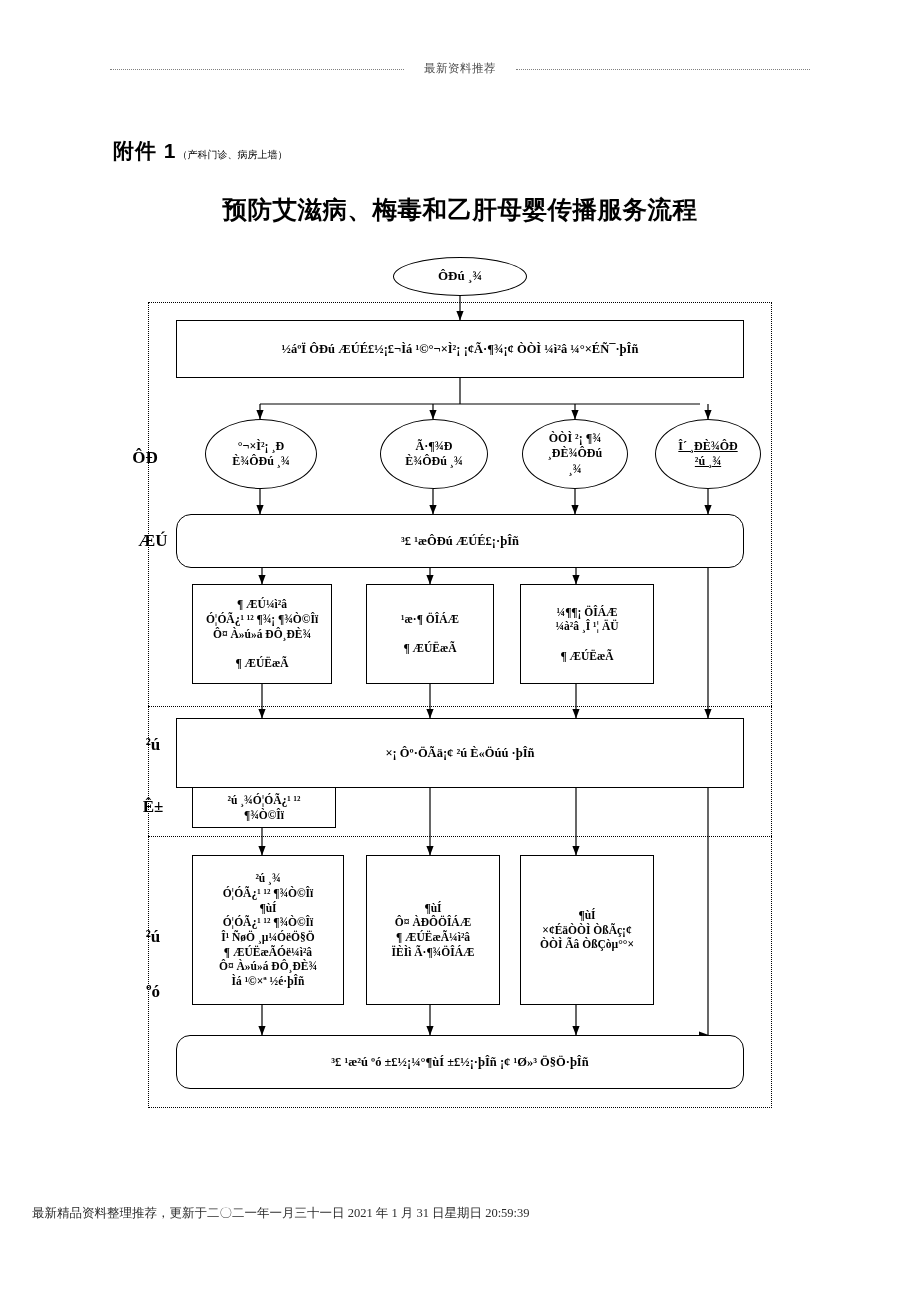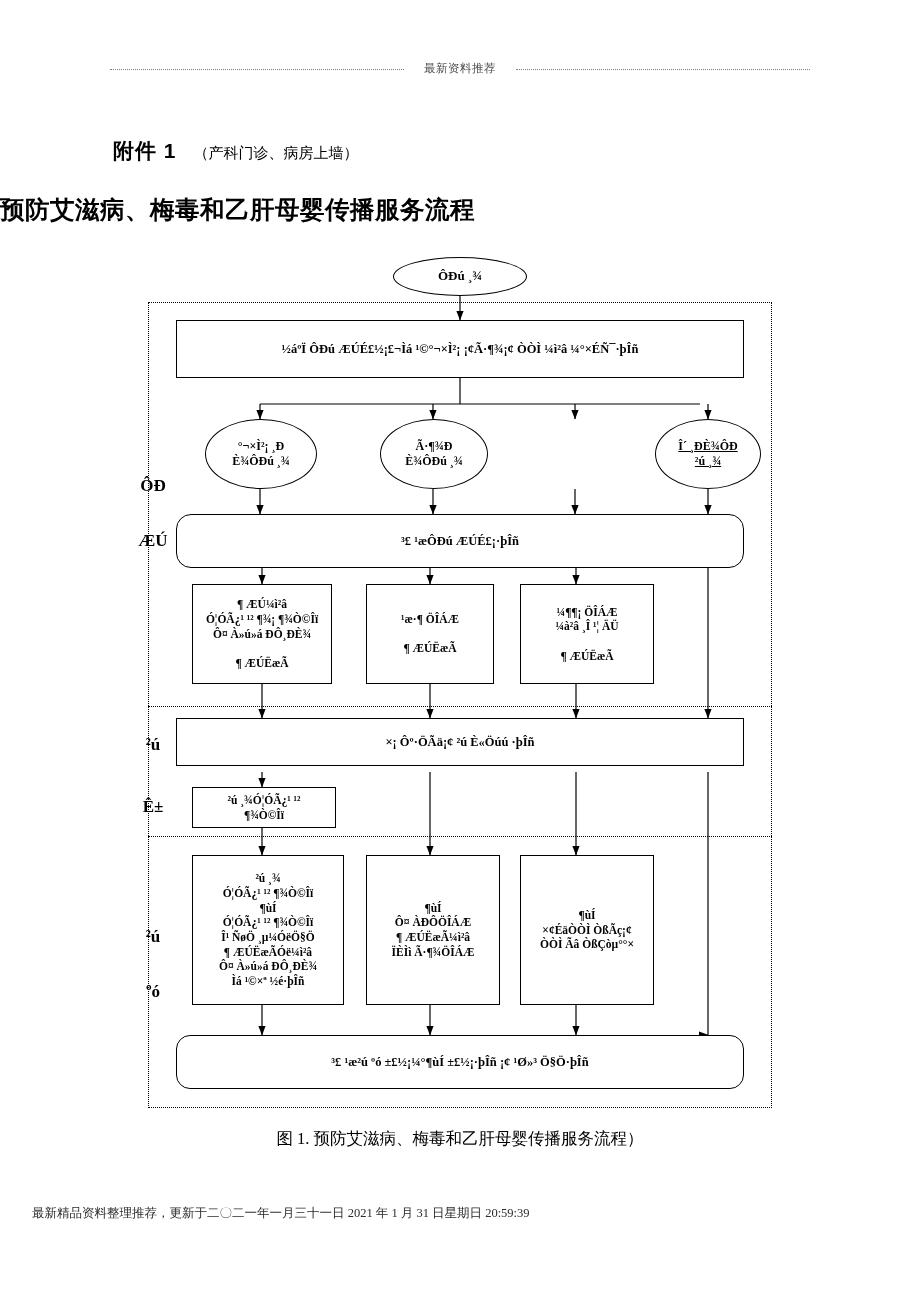--- a/index.html
+++ b/index.html
@@ -54,32 +54,32 @@
     display: flex;
     align-items: baseline;
   }
   .attach .a-main {
     font-family: "Liberation Sans", "DejaVu Sans", sans-serif;
     font-weight: bold;
     font-size: 21px;
     letter-spacing: 1px;
   }
   .attach .a-sub {
-    font-size: 15px;
-    font-family: "Liberation Serif", "DejaVu Serif", serif;
-    margin-left: 17px;
+    font-size: 10px;
+    font-family: "Liberation Serif", "DejaVu Serif", serif;
+    margin-left: 1px;
   }
 
   
   .doc-title {
     position: absolute;
     left: 0;
     top: 193px;
     width: 920px;
-    text-align: left;
+    text-align: center;
     font-family: Liberation Sans, sans-serif;
     font-weight: bold;
     font-size: 24.5px;
     letter-spacing: 0.5px;
   }
 
   
   #flow {
     position: absolute;
     left: 0;
@@ -220,54 +220,57 @@
       <line x1="576" y1="836" x2="576" y2="855" marker-end="url(#arr)"></line>
       <line x1="708" y1="836" x2="708" y2="1035"></line>
 
       <line x1="262" y1="1005" x2="262" y2="1035" marker-end="url(#arr)"></line>
       <line x1="430" y1="1005" x2="430" y2="1035" marker-end="url(#arr)"></line>
       <line x1="576" y1="1005" x2="576" y2="1035" marker-end="url(#arr)"></line>
       <line x1="708" y1="1035" x2="708" y2="1035" marker-end="url(#arr)"></line>
     </g>
   </svg>
 
-  <div class="phase-label" style="left:136px; top:448px; width:34px;margin-top:28px;">ÔÐ</div>
+  <div class="phase-label" style="left:128px; top:448px; width:34px;">ÔÐ</div>
   <div class="phase-label" style="left:136px; top:531px; width:34px;">ÆÚ</div>
   <div class="phase-label" style="left:136px; top:735px; width:34px;">²ú</div>
   <div class="phase-label" style="left:136px; top:797px; width:34px;">Ê±</div>
   <div class="phase-label" style="left:136px; top:927px; width:34px;">²ú</div>
   <div class="phase-label" style="left:136px; top:982px; width:34px;">ºó</div>
 
   <div class="node rect" style="left:176px; top:320px; width:568px; height:58px; font-size:12.5px; padding:0 10px;">½áºÏ ÔÐú ÆÚÉ£½¡£¬Ìá ¹©°¬×Ì²¡ ¡¢Ã·¶¾¡¢ ÒÒÌ ¼ì²â ¼°×ÉÑ¯·þÎñ</div>
 
   <div class="node ellipse" style="left:393px; top:257px; width:134px; height:39px; font-size:13px;">ÔÐú ¸¾</div>
 
   <div class="node ellipse" style="left:205px; top:419px; width:112px; height:70px; font-size:12px;">°¬×Ì²¡ ¸Ð
 È¾ÔÐú ¸¾</div>
   <div class="node ellipse" style="left:380px; top:419px; width:108px; height:70px; font-size:12px;">Ã·¶¾Ð
 È¾ÔÐú ¸¾</div>
+  <div class="node ellipse" style="left:522px; top:419px; width:106px; height:70px; font-size:12px;">ÒÒÌ ²¡ ¶¾
+¸ÐÈ¾ÔÐú
+¸¾</div>
   <div class="node ellipse" style="left:655px; top:419px; width:106px; height:70px; font-size:12px;text-decoration:underline;">Î´ ¸ÐÈ¾ÔÐ
 ²ú ¸¾</div>
 
   <div class="node rect" style="left:176px; top:514px; width:568px; height:54px; font-size:12.5px; padding:0 10px;border-radius:15px;">³£ ¹æÔÐú ÆÚÉ£¡·þÎñ</div>
 
   <div class="node rect" style="left:192px; top:584px; width:140px; height:100px; font-size:11.5px; padding:0 5px;">¶ ÆÚ¼ì²â
 Ó¦ÓÃ¿¹ ¹² ¶¾¡ ¶¾Ò©Îï
 Ô¤ À»ú»á ÐÔ¸ÐÈ¾
 
 ¶ ÆÚËæÃ</div>
   <div class="node rect" style="left:366px; top:584px; width:128px; height:100px; font-size:11.5px; padding:0 10px;">¹æ·¶ ÖÎÁÆ
 
 ¶ ÆÚËæÃ</div>
   <div class="node rect" style="left:520px; top:584px; width:134px; height:100px; font-size:11.5px; padding:0 5px;">¼¶¶¡ ÖÎÁÆ
 ¼à²â ¸Î ¹¦ ÄÜ
 
 ¶ ÆÚËæÃ</div>
 
-  <div class="node rect" style="left:176px; top:718px; width:568px; height:48px; font-size:12.5px; padding:0 0;">×¡ Ôº·ÖÃä¡¢ ²ú È«Öúú ·þÎñ</div>
+  <div class="node rect" style="left:176px; top:718px; width:568px; height:70px; font-size:12.5px; padding:0 0;">×¡ Ôº·ÖÃä¡¢ ²ú È«Öúú ·þÎñ</div>
 
   <div class="node rect" style="left:192px; top:787px; width:144px; height:41px; font-size:11.5px; padding:0 18px;">²ú ¸¾Ó¦ÓÃ¿¹ ¹² ¶¾Ò©Îï</div>
 
   <div class="node rect" style="left:192px; top:855px; width:152px; height:150px; font-size:11.5px; padding:0 4px;">²ú ¸¾
 Ó¦ÓÃ¿¹ ¹² ¶¾Ò©Îï
 ¶ùÍ
 Ó¦ÓÃ¿¹ ¹² ¶¾Ò©Îï
 Î¹ ÑøÖ ¸µ¼ÓëÖ§Ö
 ¶ ÆÚËæÃÓë¼ì²â
 Ô¤ À»ú»á ÐÔ¸ÐÈ¾
@@ -275,17 +278,16 @@
   <div class="node rect" style="left:366px; top:855px; width:134px; height:150px; font-size:11.5px; padding:0 4px;">¶ùÍ
 Ô¤ ÀÐÔÖÎÁÆ
 ¶ ÆÚËæÃ¼ì²â
 ÏÈÌì Ã·¶¾ÖÎÁÆ</div>
   <div class="node rect" style="left:520px; top:855px; width:134px; height:150px; font-size:11.5px; padding:0 4px;">¶ùÍ
 ×¢ÉäÒÒÌ ÒßÃç¡¢
 ÒÒÌ Ãâ ÒßÇòµ°°×</div>
 
   <div class="node rounded" style="left:176px; top:1035px; width:568px; height:54px; font-size:12.5px; padding:2px 14px;">³£ ¹æ²ú ºó ±£½¡¼°¶ùÍ ±£½¡·þÎñ ¡¢ ¹Ø»³ Ö§Ö·þÎñ</div>
 
-  <div class="caption">图 1. 预防艾滋病、梅毒和乙肝母婴传播服务流程）</div>
 
   <div class="footer">最新精品资料整理推荐，更新于二〇二一年一月三十一日 2021 年 1 月 31 日星期日 20:59:39</div>
 
 </div>
 
 </body></html>

